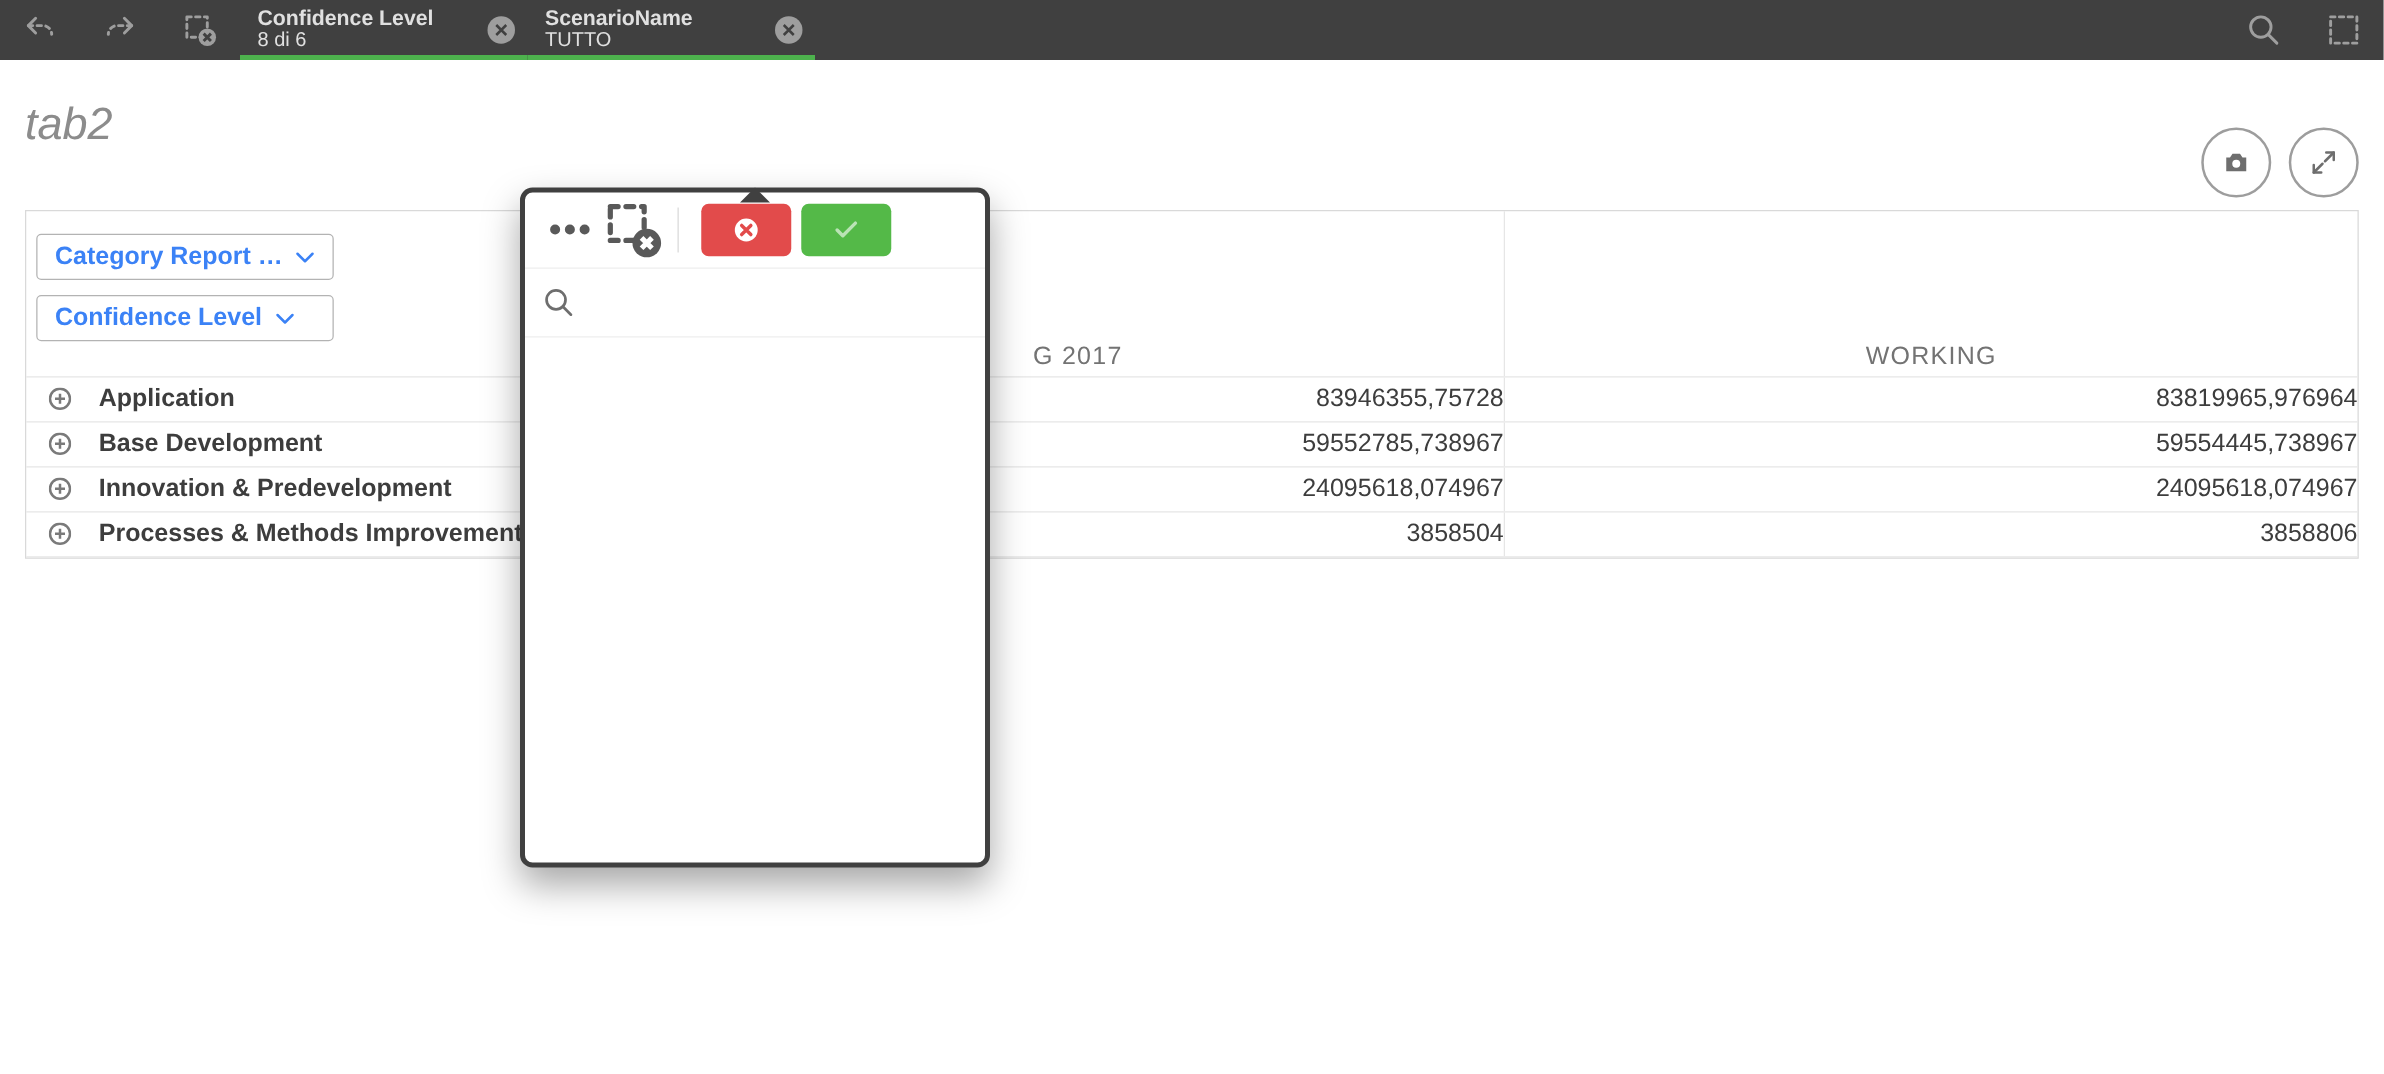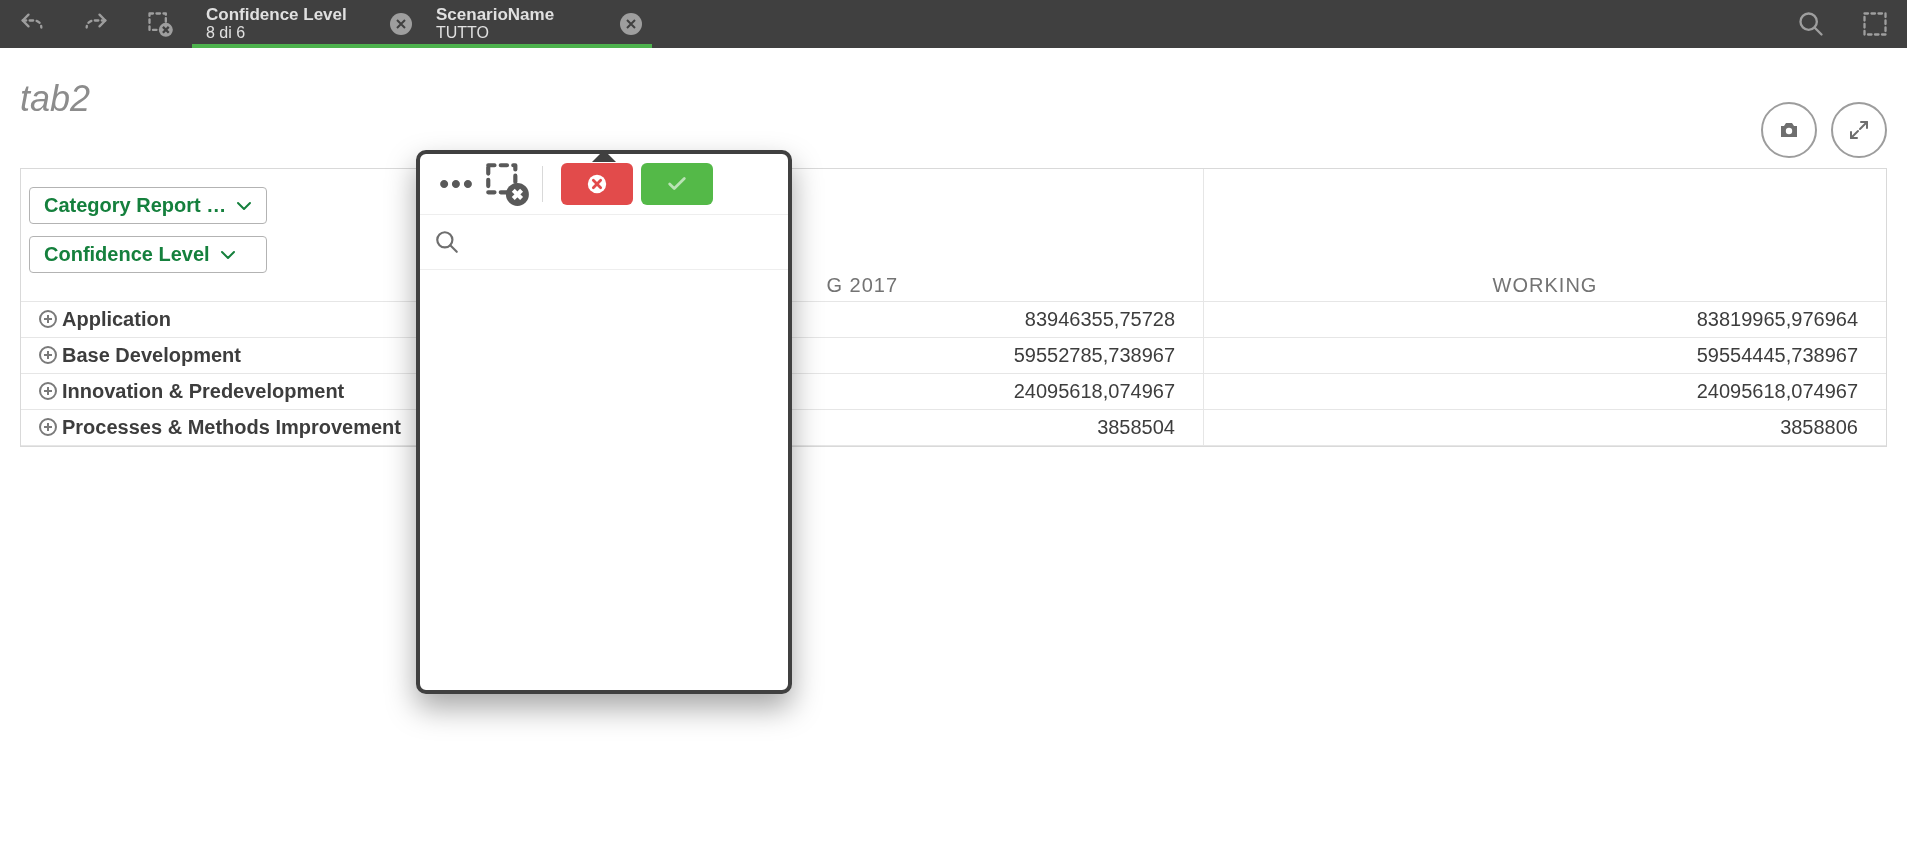--- a/index.html
+++ b/index.html
@@ -18,30 +18,30 @@
   .tb-right { margin-left:auto; display:flex; }
   
   .page-head { display:flex; align-items:flex-start; padding:30px 20px 10px 20px;font-style:italic; }
   .page-title { font-size:36px; color:#8c8c8c; font-weight:400; }
   .page-actions { margin-left:auto; display:flex; gap:14px; margin-top:24px;}
   .circle-btn { width:56px;height:56px;border:2px solid #9d9d9d;border-radius:50%;display:flex;align-items:center;justify-content:center;color:#6e6e6e;}
   .circle-btn svg{width:24px;height:24px;}
   
   .sheet { margin:0 20px; border:1px solid #d9d9d9; position:relative; background:#fff;}
   .dim-pills { position:absolute; left:8px; top:18px; display:flex; flex-direction:column; gap:12px; z-index:2;}
-  .pill { border:1px solid #b3b3b3; border-radius:4px; padding:6px 14px; display:flex; align-items:center; gap:10px; font-size:20px; font-weight:700; color:#15803d; background:#fff; cursor:pointer;}
+  .pill { border:1px solid #b3b3b3; border-radius:4px; padding:6px 14px; display:flex; align-items:center; gap:10px; font-size:20px; font-weight:700; color:#3b82f6; background:#fff; cursor:pointer;}
   .pill svg{width:16px;height:16px;}
   
   table { width:100%; border-collapse:collapse; table-layout:fixed;}
   th,td { border-bottom:1px solid #e6e6e6; padding:4px 12px; font-size:20px; }
   thead th { height:132px; vertical-align:bottom; font-weight:400; color:#737373; letter-spacing:1px; text-align:center; }
   thead th:first-child{ width:500px; }
   tbody td:first-child{ font-weight:700; color:#3d3d3d; }
-  tbody td.num{ text-align:right; color:#3d3d3d; padding-right:28px; font-variant-numeric:tabular-nums;}
-  .row-head { display:flex; align-items:center; gap:5px; padding-left:6px;}
+  tbody td.num{ text-align:right; color:#3d3d3d; padding-right:0; font-variant-numeric:tabular-nums;}
+  .row-head { display:flex; align-items:center; gap:22px; padding-left:6px;}
   .expand-icon { width:18px;height:18px; display:inline-flex;align-items:center;justify-content:center; }
   .expand-icon svg{width:18px;height:18px; fill:#7a7a7a;}
   tbody tr { height:36px; }
   td.col-divider { border-left:1px solid #e6e6e6; }
   thead th.col-divider { border-left:1px solid #e6e6e6; }
   
   .popover { position:absolute; left:416px; top:150px; width:376px; height:544px; background:#fff; border:4px solid #404040; border-radius:10px; box-shadow:0 14px 30px rgba(0,0,0,.35); z-index:10; display:flex; flex-direction:column;}
   .popover:before{ content:""; position:absolute; top:-16px; left:50%; transform:translateX(-50%); border:12px solid transparent; border-bottom-color:#404040; }
   .pop-toolbar{ height:60px; display:flex; align-items:center; padding:0 12px; gap:0;}
   .pop-toolbar .more{ width:50px; text-align:center; font-size:28px; color:#595959; letter-spacing:2px; font-weight:700;}

